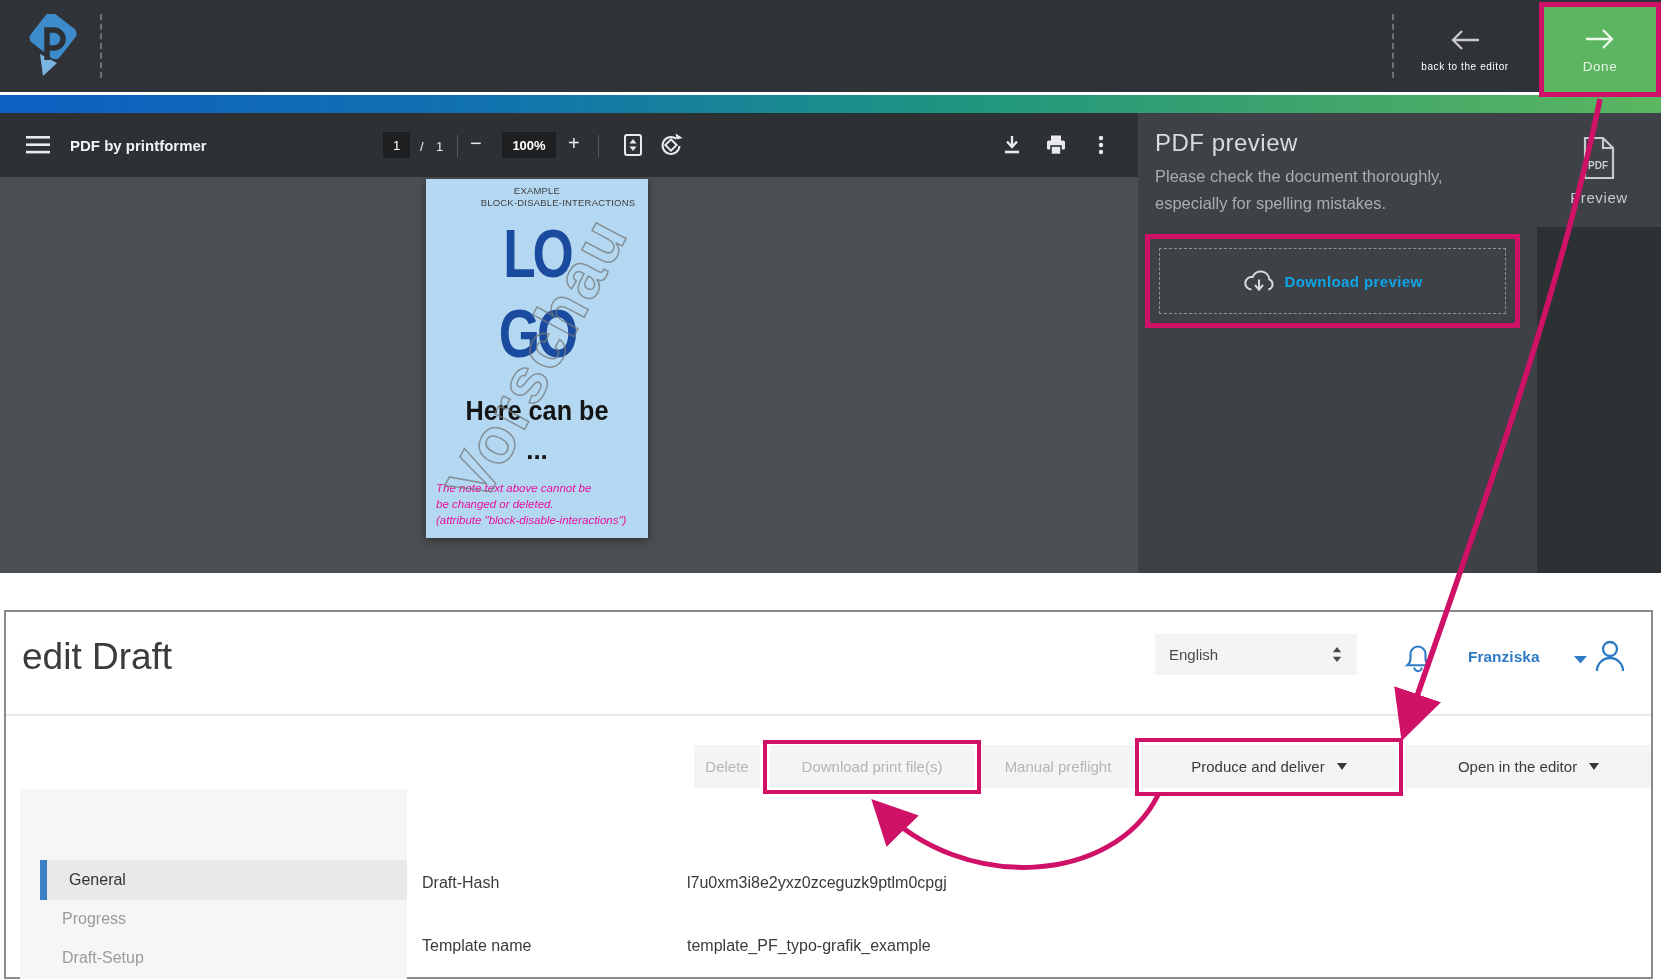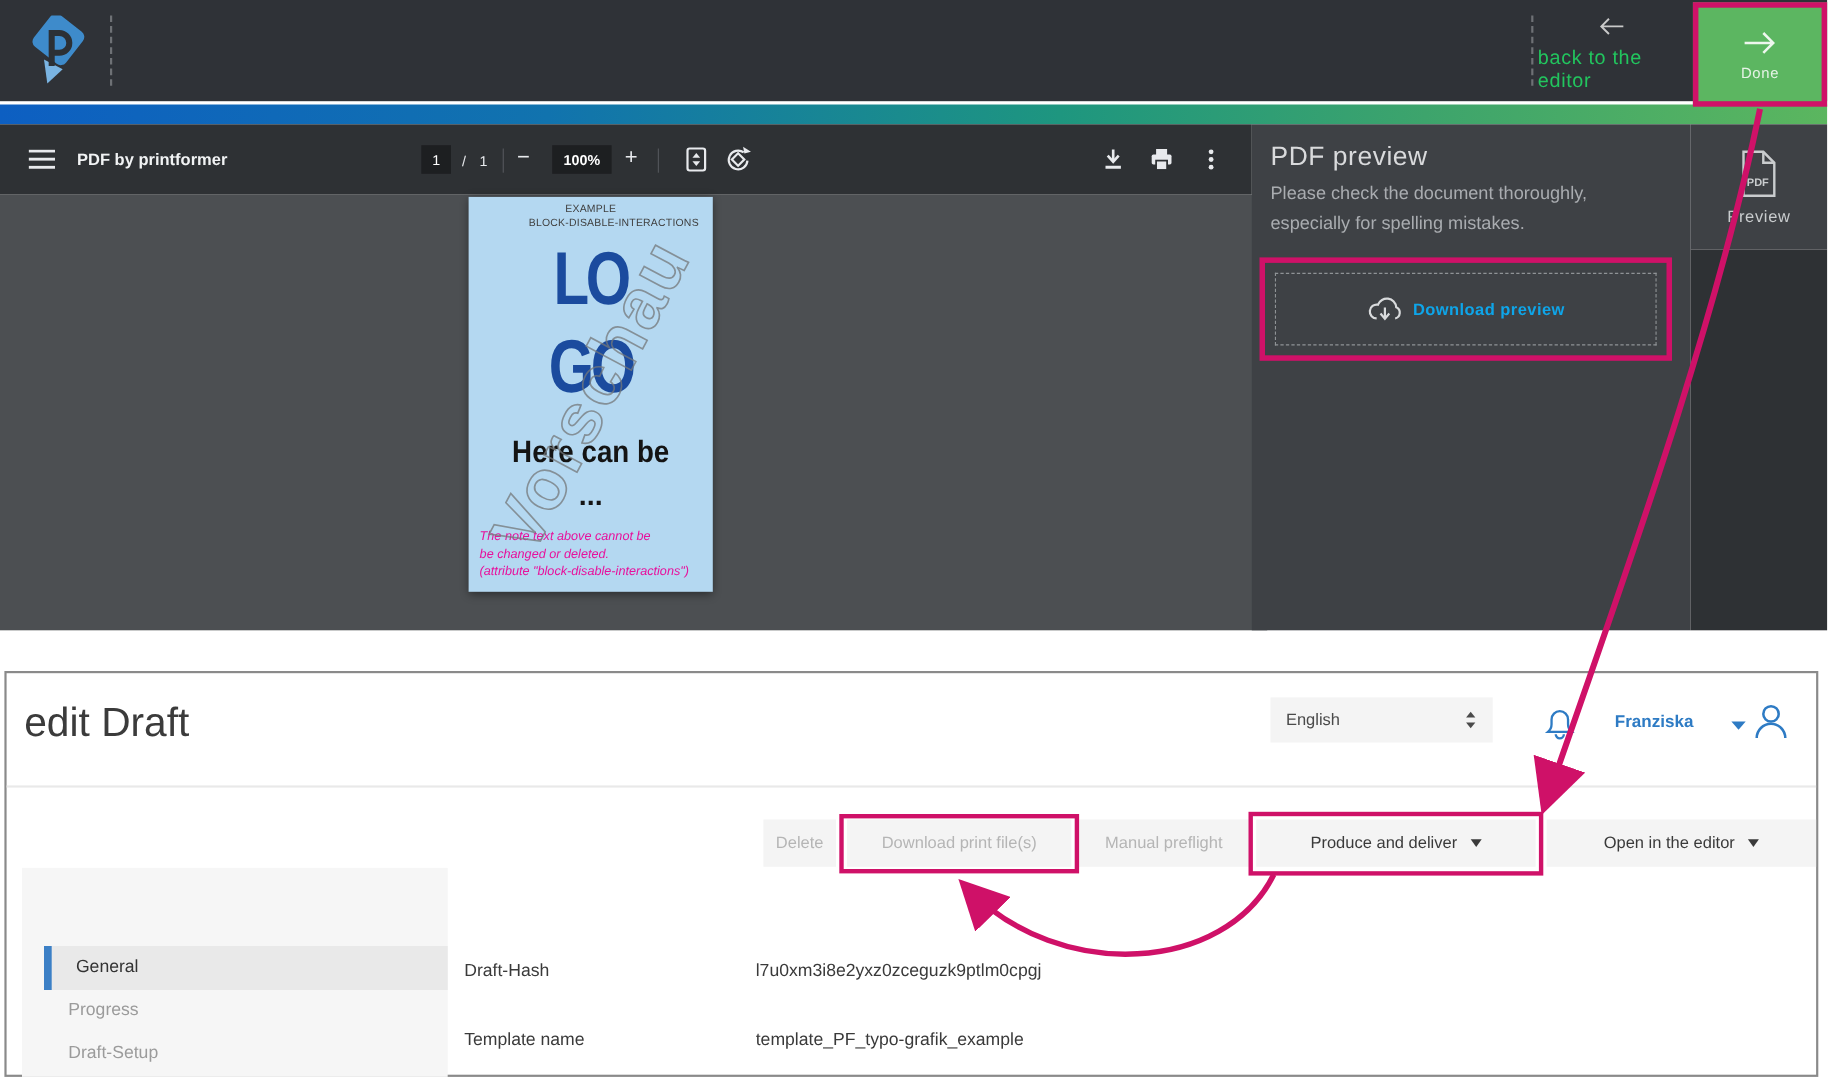--- a/index.html
+++ b/index.html
@@ -4,21 +4,21 @@
 <style>
   html,body{margin:0;padding:0;background:#fff;}
   .canvas{position:relative;width:1667px;height:979px;background:#fff;overflow:hidden;
           font-family:"Liberation Sans",sans-serif;}
   .abs{position:absolute;}
   
   .appbar{position:absolute;left:0;top:3;width:1661px;height:92px;background:#2f3237;}
   .vdash{position:absolute;width:0;height:64px;border-left:2px dashed #6e7175;}
   .backbtn{position:absolute;left:1398px;top:14px;width:134px;height:70px;display:flex;flex-direction:column;
            align-items:center;justify-content:center;gap:8px;cursor:pointer;}
-  .backbtn span{font-size:18px;color:#22c55e;letter-spacing:.6px;}
+  .backbtn span{font-size:10px;color:#ffffff;letter-spacing:.6px;}
   .donebtn{position:absolute;left:1539px;top:2px;width:122px;height:95px;box-sizing:border-box;
            border:5px solid #cf1168;background:#5cb661;display:flex;flex-direction:column;
            align-items:center;justify-content:center;gap:7px;cursor:pointer;z-index:6;}
   .donebtn span{font-size:13.5px;color:#e6f3e6;letter-spacing:.6px;}
   .gradbar{position:absolute;left:0;top:95px;width:1661px;height:18px;
            background:linear-gradient(90deg,#0d5fc2 0%,#1173ae 30%,#1e967f 58%,#3da46c 78%,#5bb65f 100%);}
   .pdftoolbar{position:absolute;left:0;top:113px;width:1138px;height:64px;background:#2e3134;text-align:center;}
   .tb-title{position:absolute;left:70px;top:137px;font-size:15px;font-weight:bold;color:#f1f3f4;}
   .numbox{position:absolute;top:132px;height:26px;background:#1d1f21;color:#fff;font-size:13px;
           display:flex;align-items:center;justify-content:center;}

